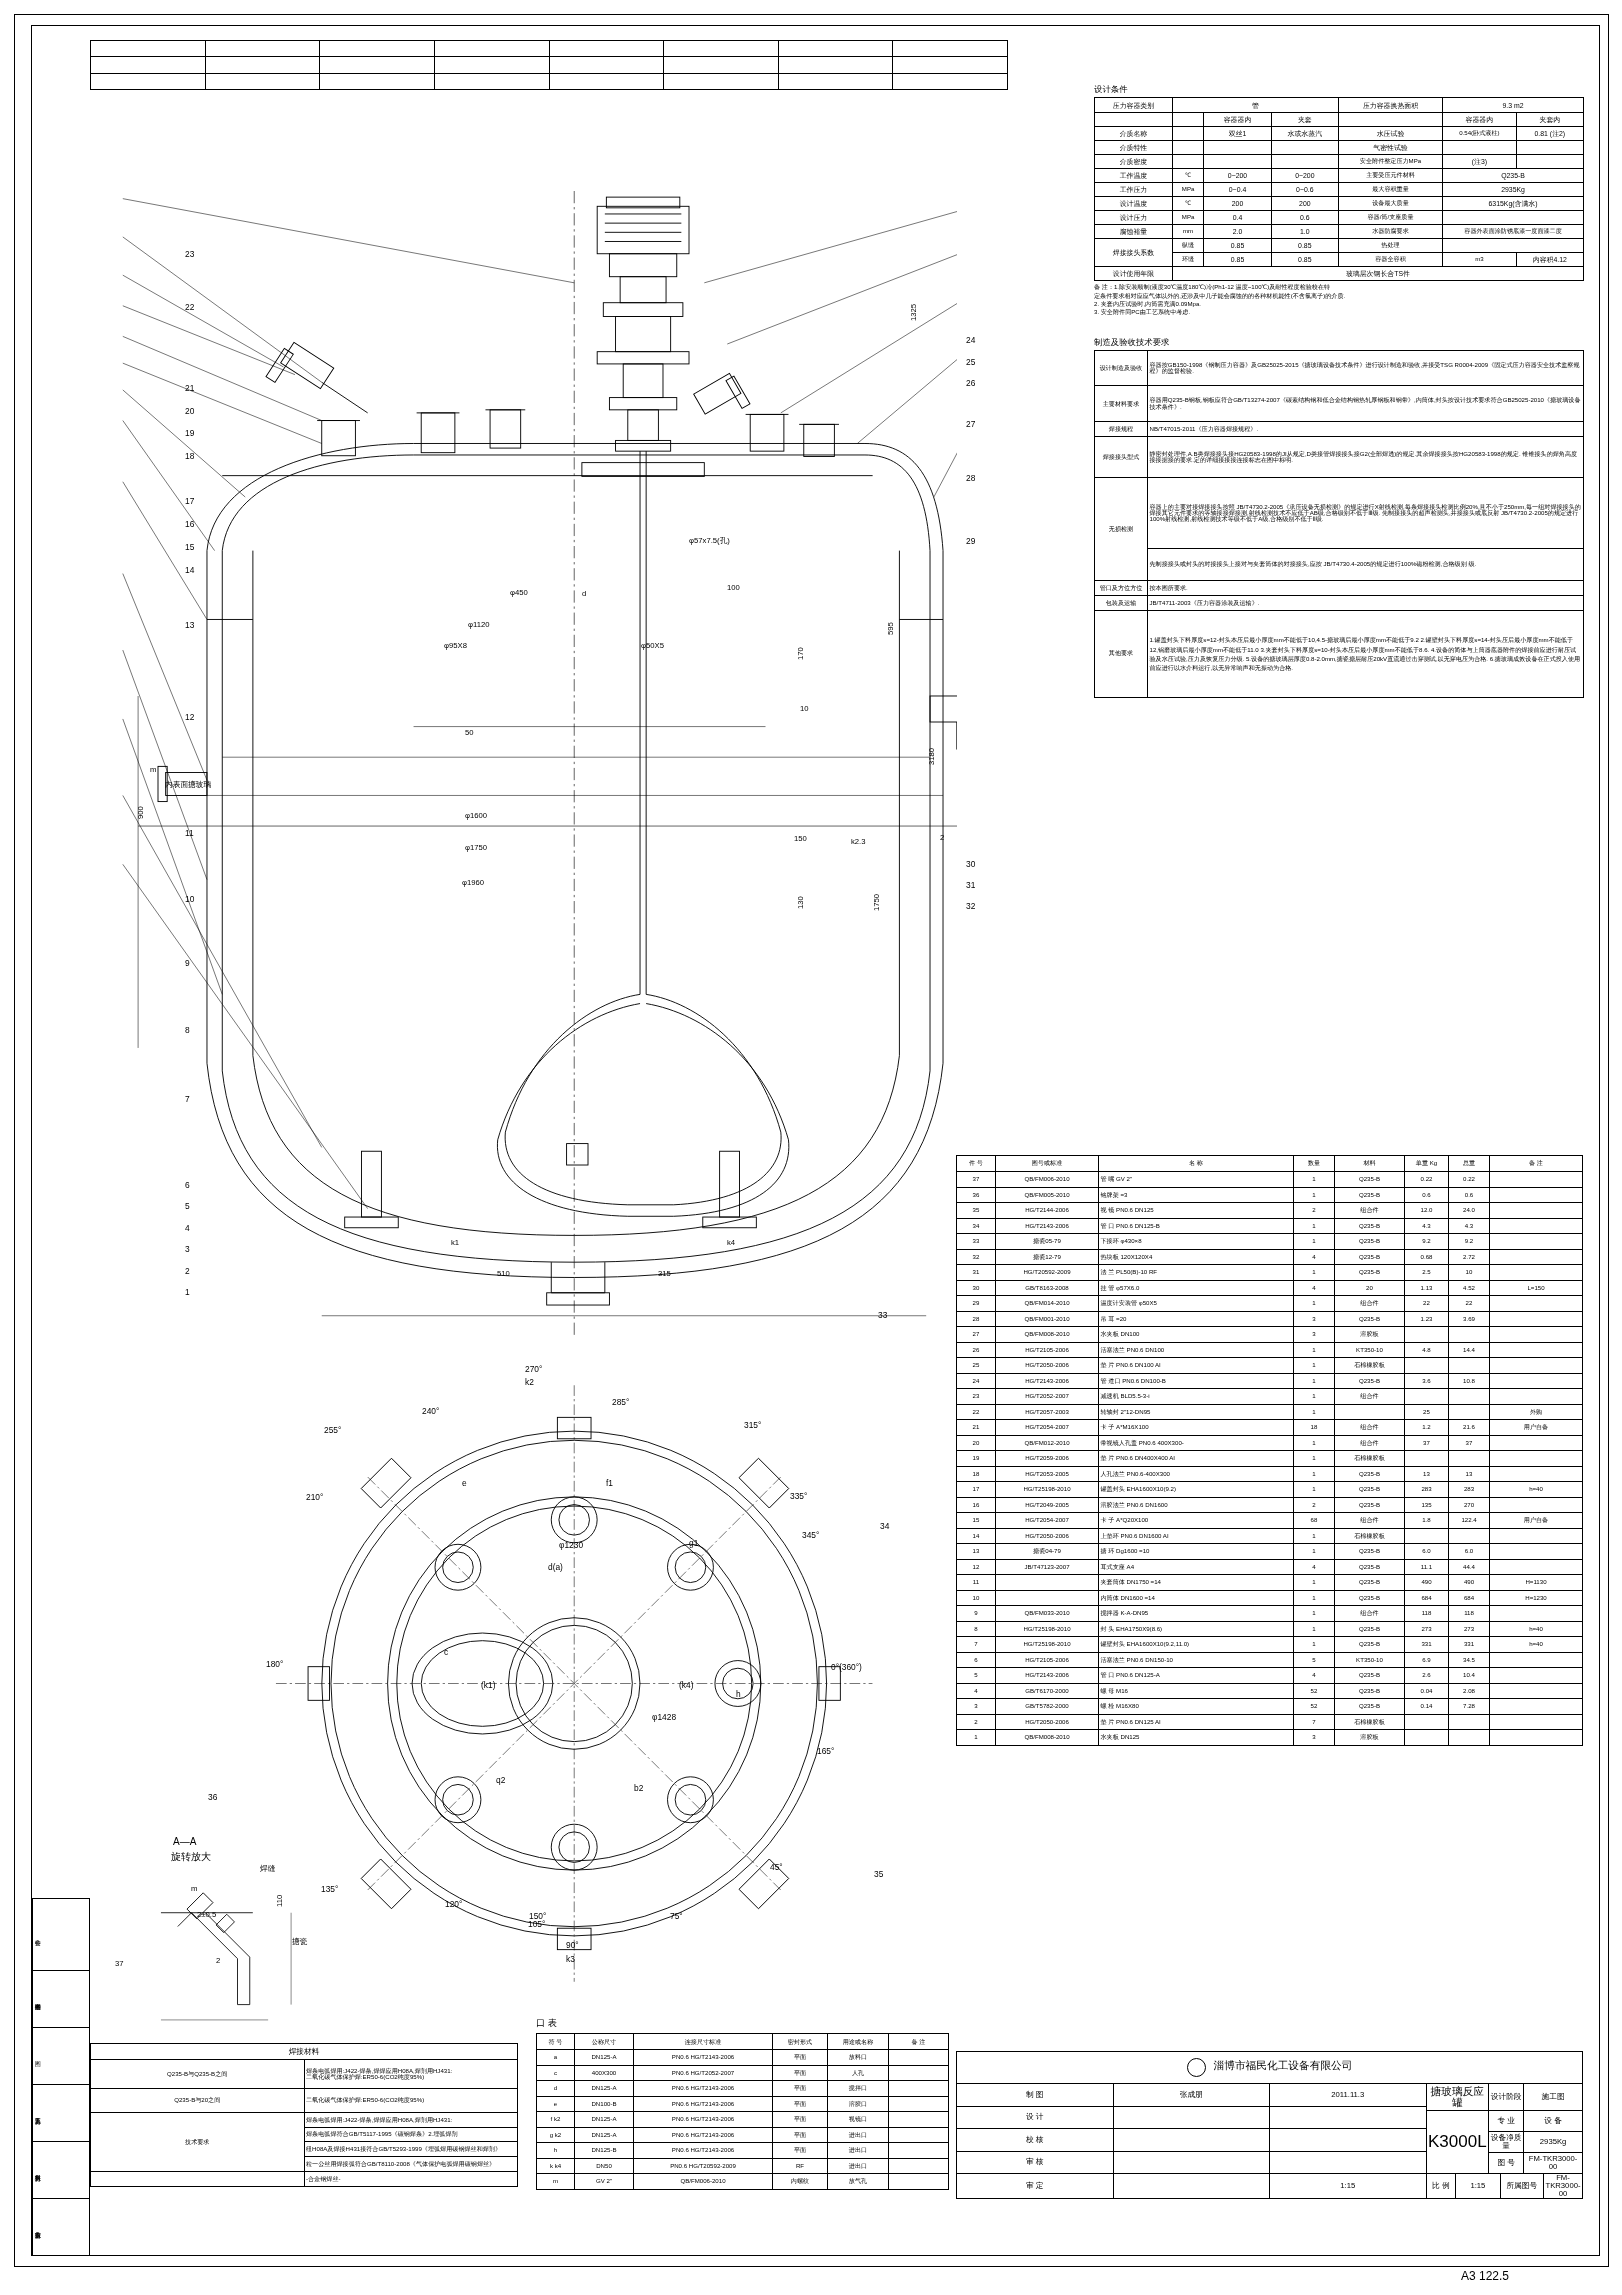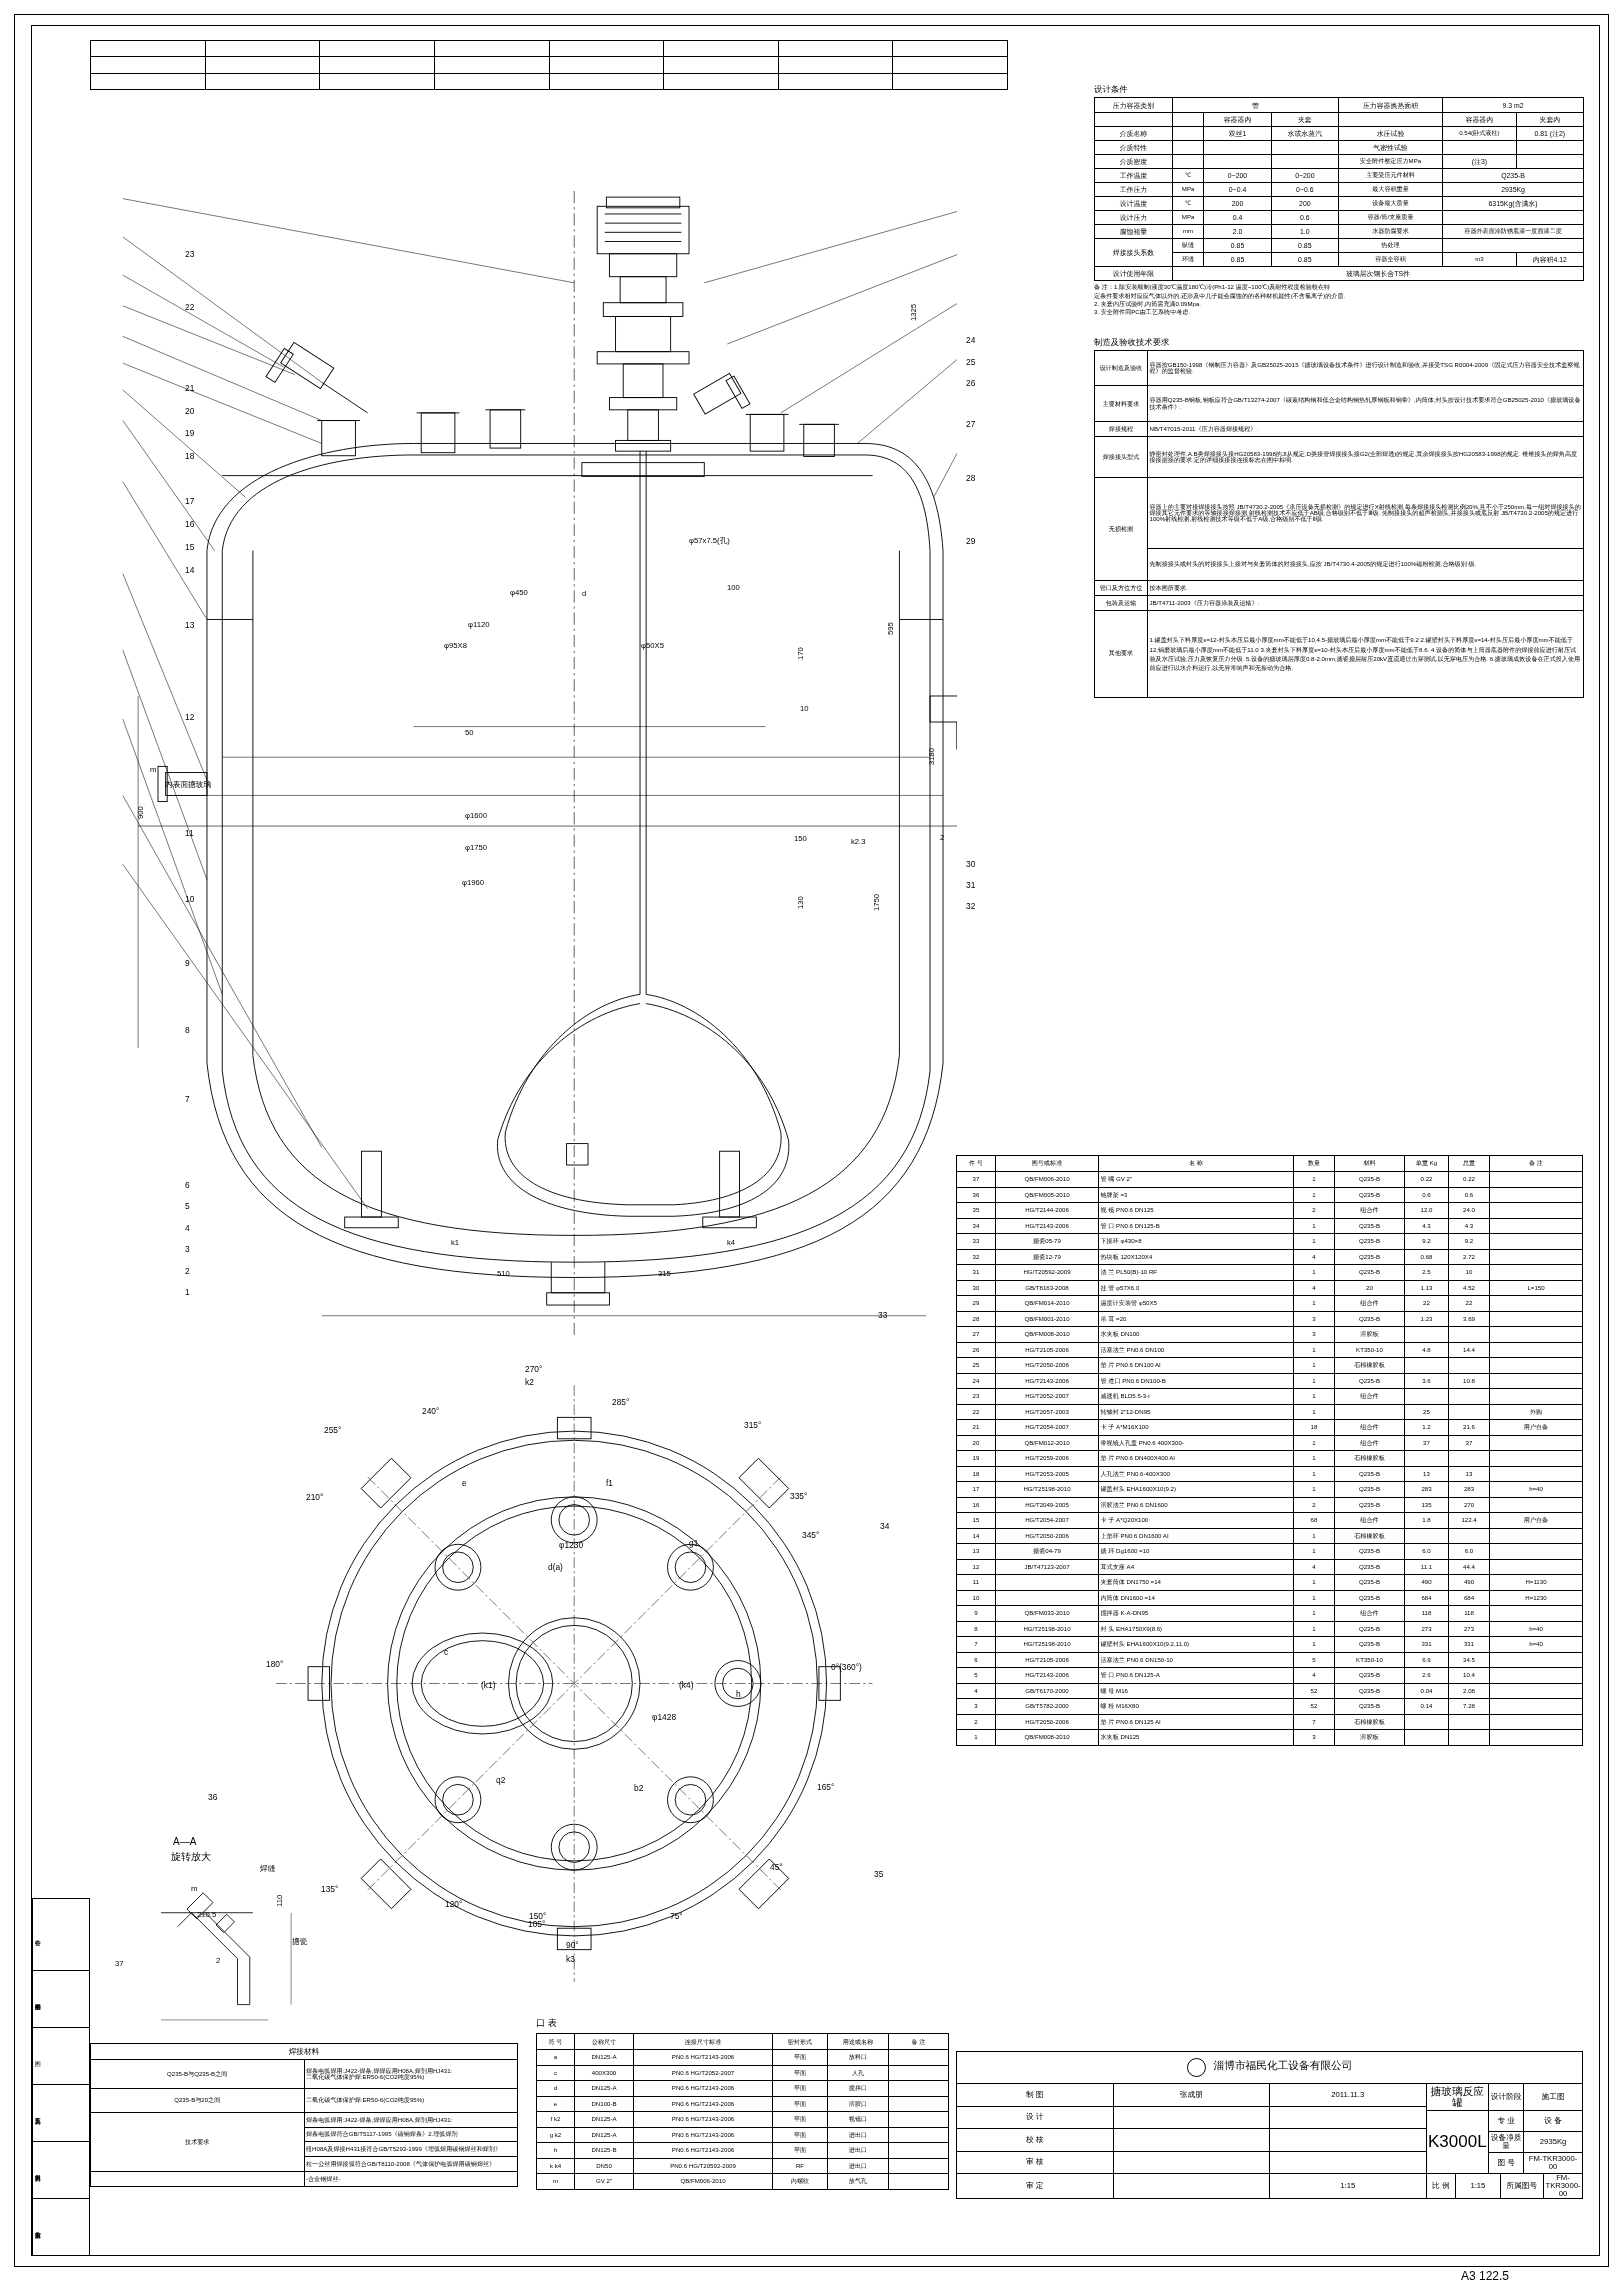--- a/index.html
+++ b/index.html
@@ -874,21 +874,21 @@
     <div class="lbl" style="left:525px;top:1364px;">270°</div>
     <div class="lbl" style="left:612px;top:1397px;">285°</div>
     <div class="lbl" style="left:422px;top:1406px;">240°</div>
     <div class="lbl" style="left:324px;top:1425px;">255°</div>
     <div class="lbl" style="left:744px;top:1420px;">315°</div>
     <div class="lbl" style="left:306px;top:1492px;">210°</div>
     <div class="lbl" style="left:790px;top:1491px;">335°</div>
     <div class="lbl" style="left:802px;top:1530px;">345°</div>
     <div class="lbl" style="left:266px;top:1659px;">180°</div>
     <div class="lbl" style="left:831px;top:1662px;">0°(360°)</div>
-    <div class="lbl" style="left:817px;top:1746px;margin-top:36px;">165°</div>
+    <div class="lbl" style="left:817px;top:1746px;">165°</div>
     <div class="lbl" style="left:321px;top:1884px;">135°</div>
     <div class="lbl" style="left:445px;top:1899px;">120°</div>
     <div class="lbl" style="left:528px;top:1919px;">105°</div>
     <div class="lbl" style="left:566px;top:1940px;">90°</div>
     <div class="lbl" style="left:670px;top:1911px;">75°</div>
     <div class="lbl" style="left:770px;top:1862px;">45°</div>
     <div class="lbl" style="left:529px;top:1911px;">150°</div>
   </div>
 
   <div>

